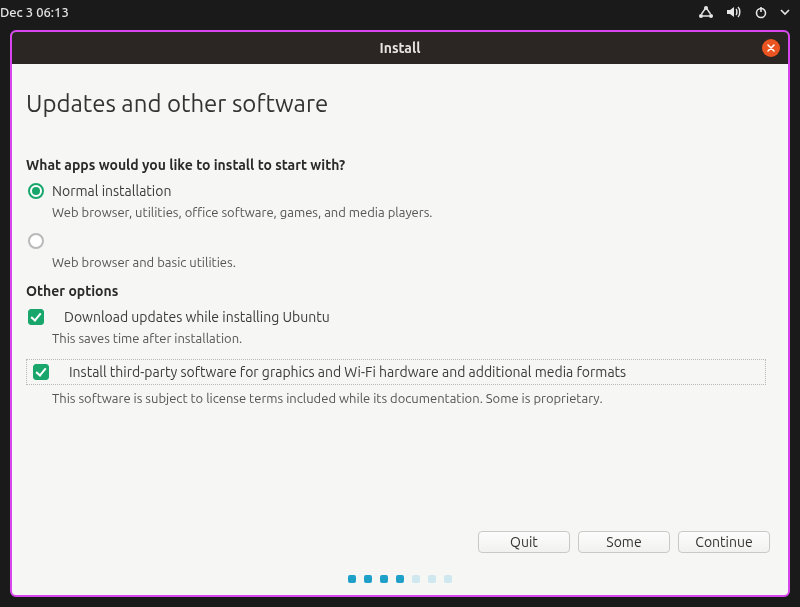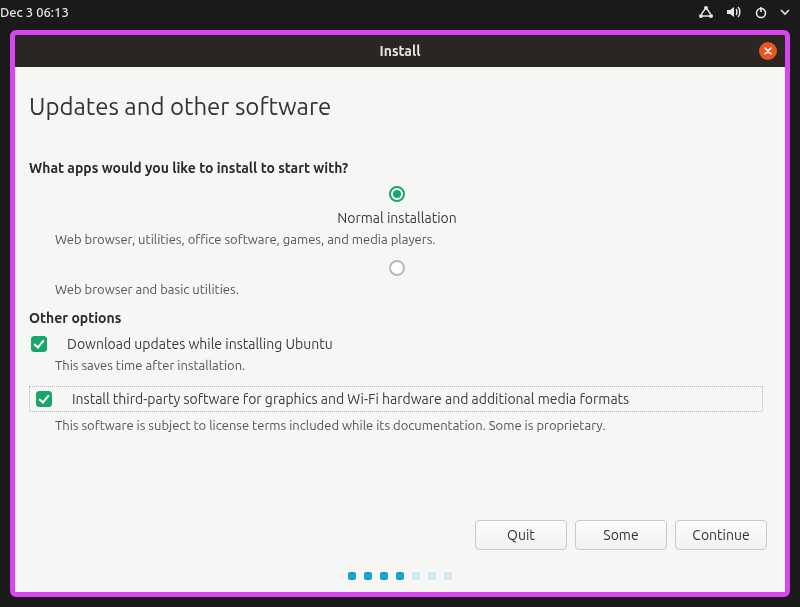--- a/index.html
+++ b/index.html
@@ -6,51 +6,51 @@
   html, body { width: 800px; height: 607px; font-family: "Ubuntu", "Segoe UI", Arial, sans-serif; background: #1a1a1a; overflow: hidden; }
   .screen { width: 800px; height: 607px; background: #1a1a1a; position: relative; }
 
   
   .sysbar { height: 24px; background: #1a1a1a; color: #e6e6e6; display: flex; align-items: center; justify-content: flex-start; font-size: 13px; position: relative; }
   .sysbar .datetime { font-weight: 500; }
   .sysbar .tray { position: absolute; right: 10px; top: 0; height: 24px; display: flex; align-items: center; gap: 12px; }
   .tray .icon svg { display: block; }
 
   
-  .window { position: absolute; left: 10px; top: 30px; width: 780px; height: 567px; background: #f6f6f5; border: 5px solid #d946ef; border-radius: 6px; overflow: hidden; }
+  .window { position: absolute; left: 10px; top: 30px; width: 780px; height: 567px; background: #f6f6f5; border: 2px solid #d946ef; border-radius: 6px; overflow: hidden; }
   .titlebar { height: 32px; background: #2b2623; display: flex; align-items: center; justify-content: center; position: relative; }
   .titlebar .title { color: #e8e4e1; font-size: 14px; font-weight: 600; }
   .titlebar .close { position: absolute; right: 8px; top: 7px; width: 18px; height: 18px; border-radius: 50%; background: #e95420; display: flex; align-items: center; justify-content: center; cursor: pointer; }
   .titlebar .close svg { display: block; }
 
   .content { padding: 26px 22px 0 14px; color: #3b3b3b; }
   .page-title { font-size: 24px; font-weight: 400; color: #333; margin-bottom: 40px; }
 
   .question { font-size: 14px; font-weight: 700; color: #2a2a2a; margin-bottom: 10px; }
 
-  .radio-row { display: flex; align-items: center; gap: 8px; margin-left: 2px; margin-bottom: 6px; flex-direction: column; }
+  .radio-row { display: flex; align-items: center; gap: 8px; margin-left: 2px; margin-bottom: 6px; }
   .radio { width: 16px; height: 16px; border-radius: 50%; border: 2px solid #b9b9b9; background: #fff; position: relative; flex-shrink: 0; }
   .radio.selected { border-color: #18a66b; }
   .radio.selected::after { content: ""; position: absolute; left: 2px; top: 2px; width: 8px; height: 8px; border-radius: 50%; background: #18a66b; }
   .radio-label { font-size: 14px; color: #3b3b3b; }
   .desc { font-size: 13px; color: #555; margin: 0 0 14px 26px; }
 
   .section-label { font-size: 14px; font-weight: 700; color: #2a2a2a; margin: 8px 0 10px 0; }
 
   .check-row { display: flex; align-items: center; gap: 8px; margin-left: 2px; margin-bottom: 6px; }
   .checkbox { width: 16px; height: 16px; border: 1px solid #a7a7a7; border-radius: 3px; background: #fff; position: relative; flex-shrink: 0; }
   .checkbox.checked { background: #18a66b; border-color: #18a66b; }
   .checkbox.checked::after { content: ""; position: absolute; left: 4px; top: 1px; width: 4px; height: 8px; border: solid #fff; border-width: 0 2px 2px 0; transform: rotate(40deg); }
   .check-label { font-size: 14px; color: #3b3b3b; margin-left: 12px; }
 
   .thirdparty-box { border: 1px dotted #b8b8b8; padding: 4px 6px; display: flex; align-items: center; gap: 8px; margin: 6px 0 6px 0; }
   .thirdparty-box .check-label { font-size: 14px; }
 
   .buttons { position: absolute; right: 18px; bottom: 42px; display: flex; gap: 8px; }
-  .btn { min-width: 92px; height: 30px; background: linear-gradient(#fcfcfc,#f1f1f0); border: 1px solid #c9c9c8; border-radius: 4px; font-size: 14px; color: #333; display: flex; align-items: center; justify-content: center; cursor: pointer; }
+  .btn { min-width: 92px; height: 22px; background: linear-gradient(#fcfcfc,#f1f1f0); border: 1px solid #c9c9c8; border-radius: 4px; font-size: 14px; color: #333; display: flex; align-items: center; justify-content: center; cursor: pointer; }
 
   .dots { position: absolute; left: 0; right: 0; bottom: 12px; display: flex; justify-content: center; gap: 8px; }
   .dot { width: 8px; height: 8px; border-radius: 2px; background: #cfe7ef; }
   .dot.active { background: #1fa0c8; }
 </style>
 </head>
 <body>
 
 <div class="screen">
   <div class="sysbar">

